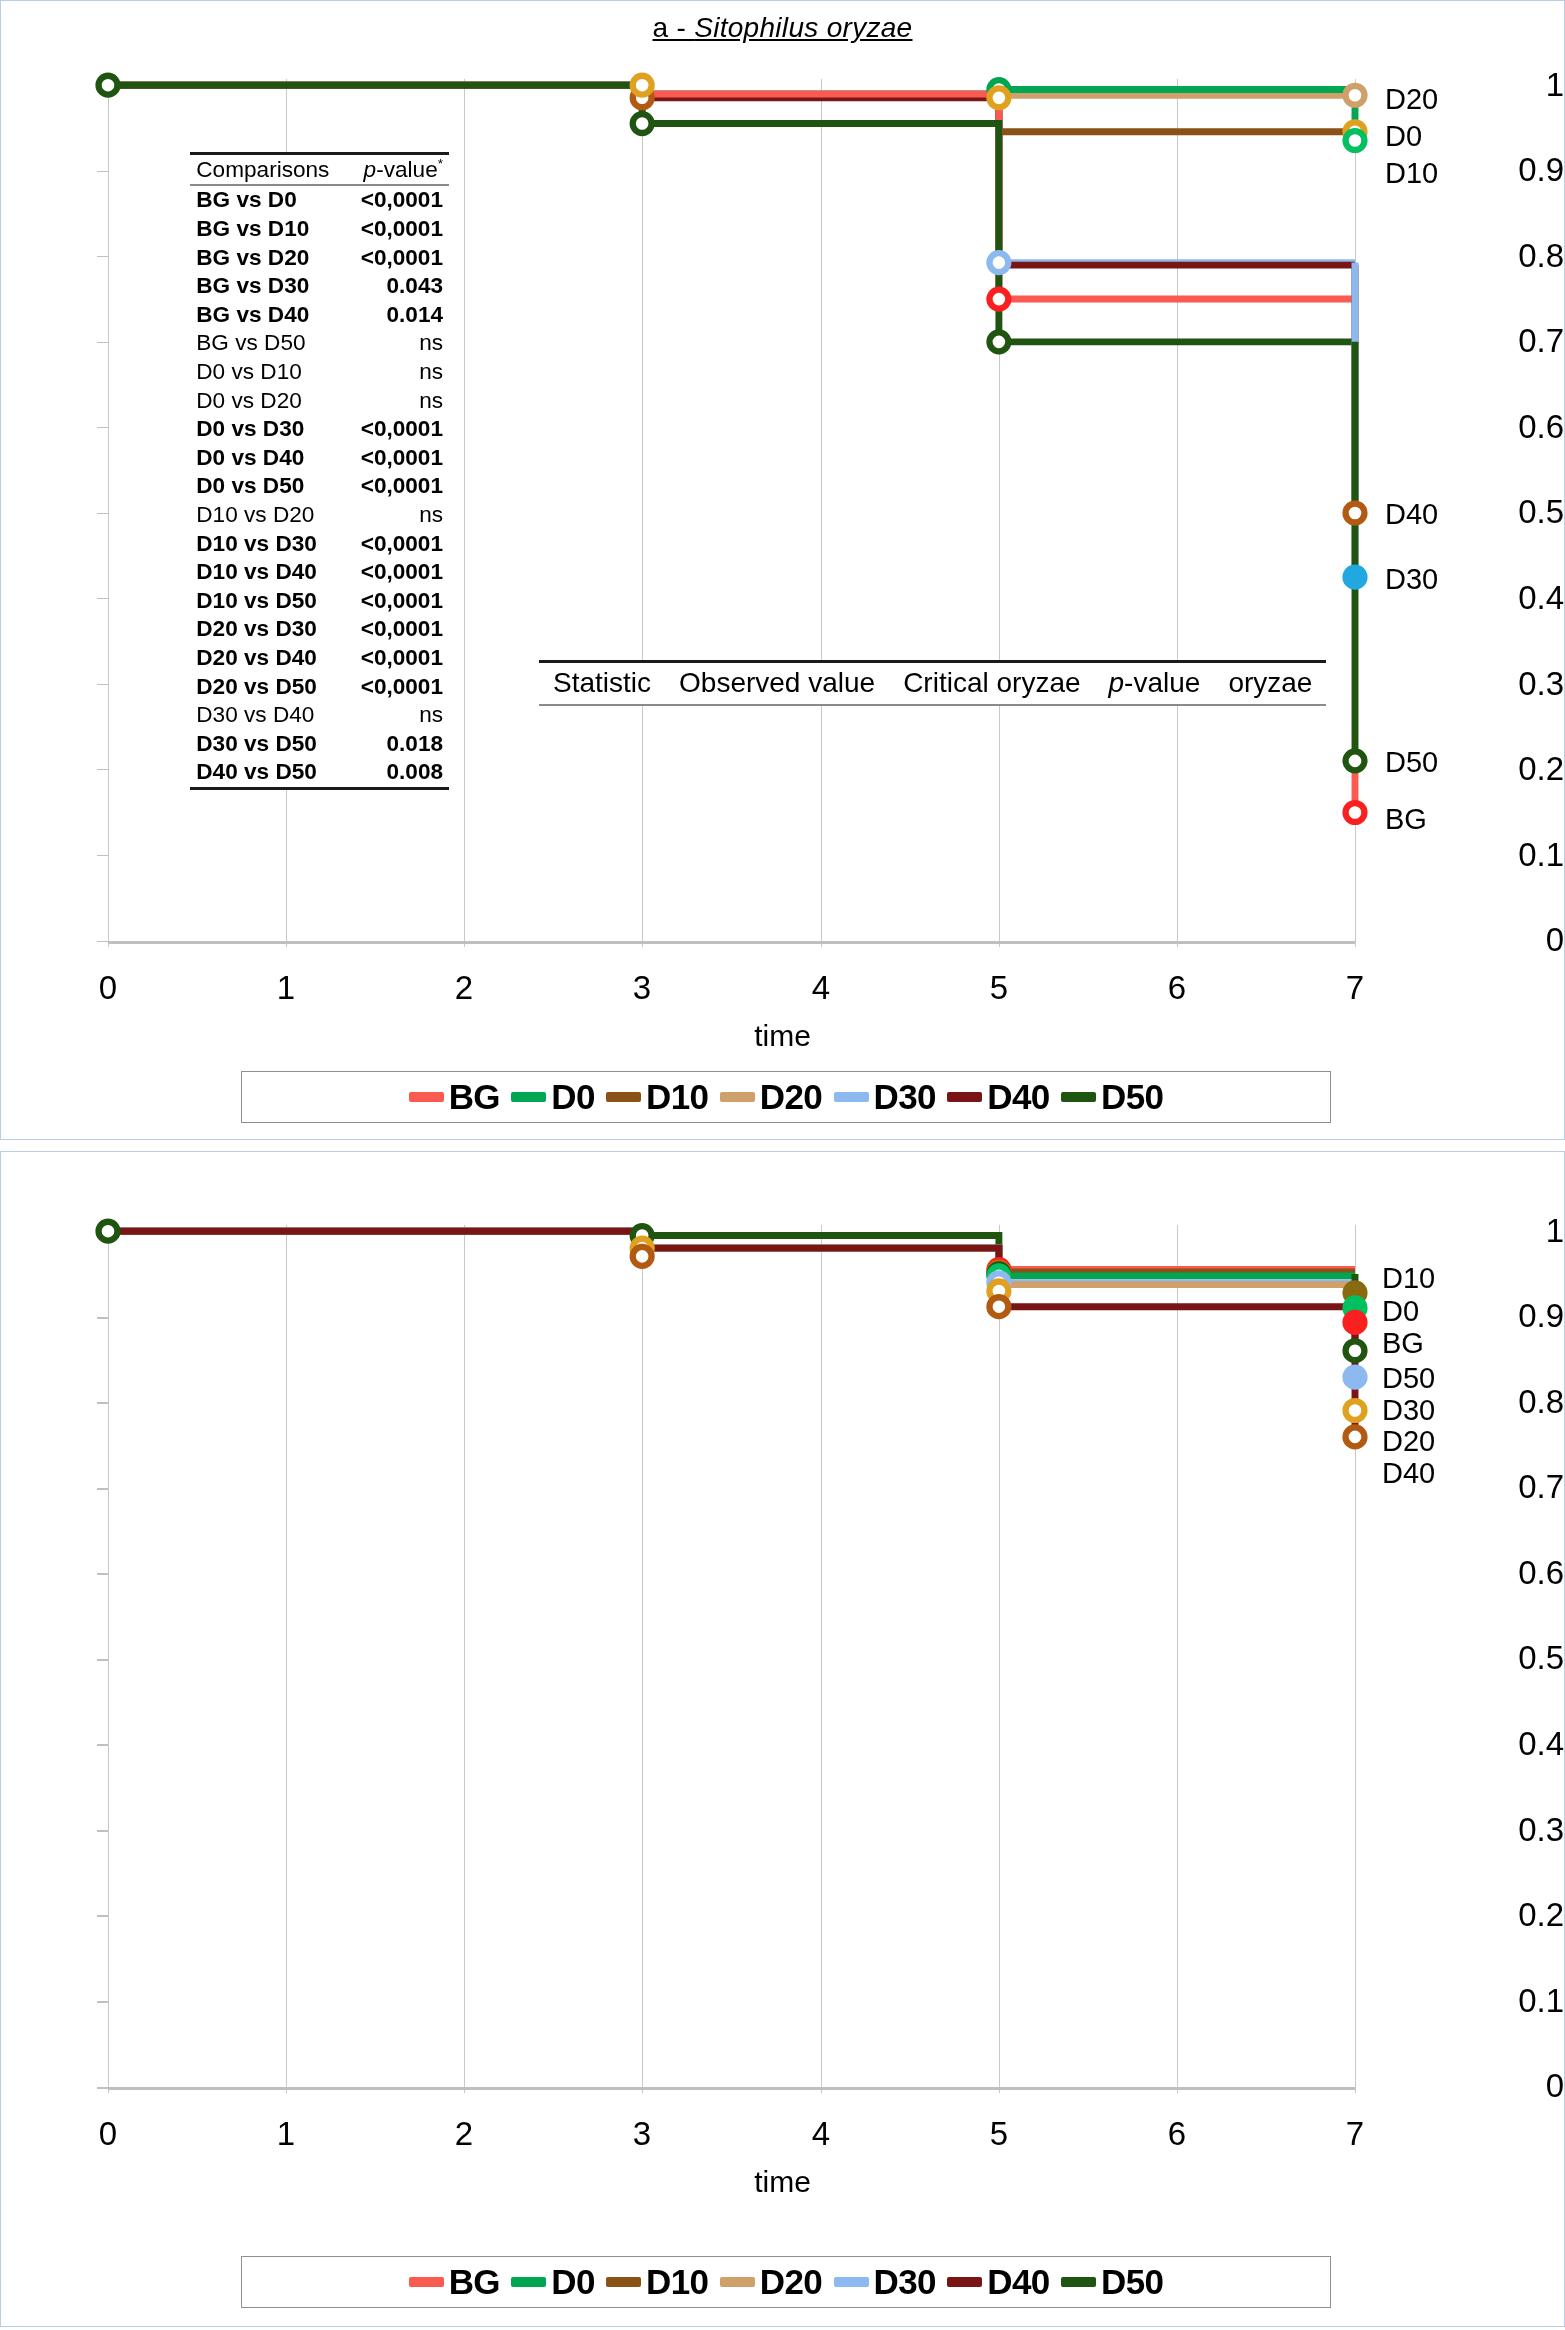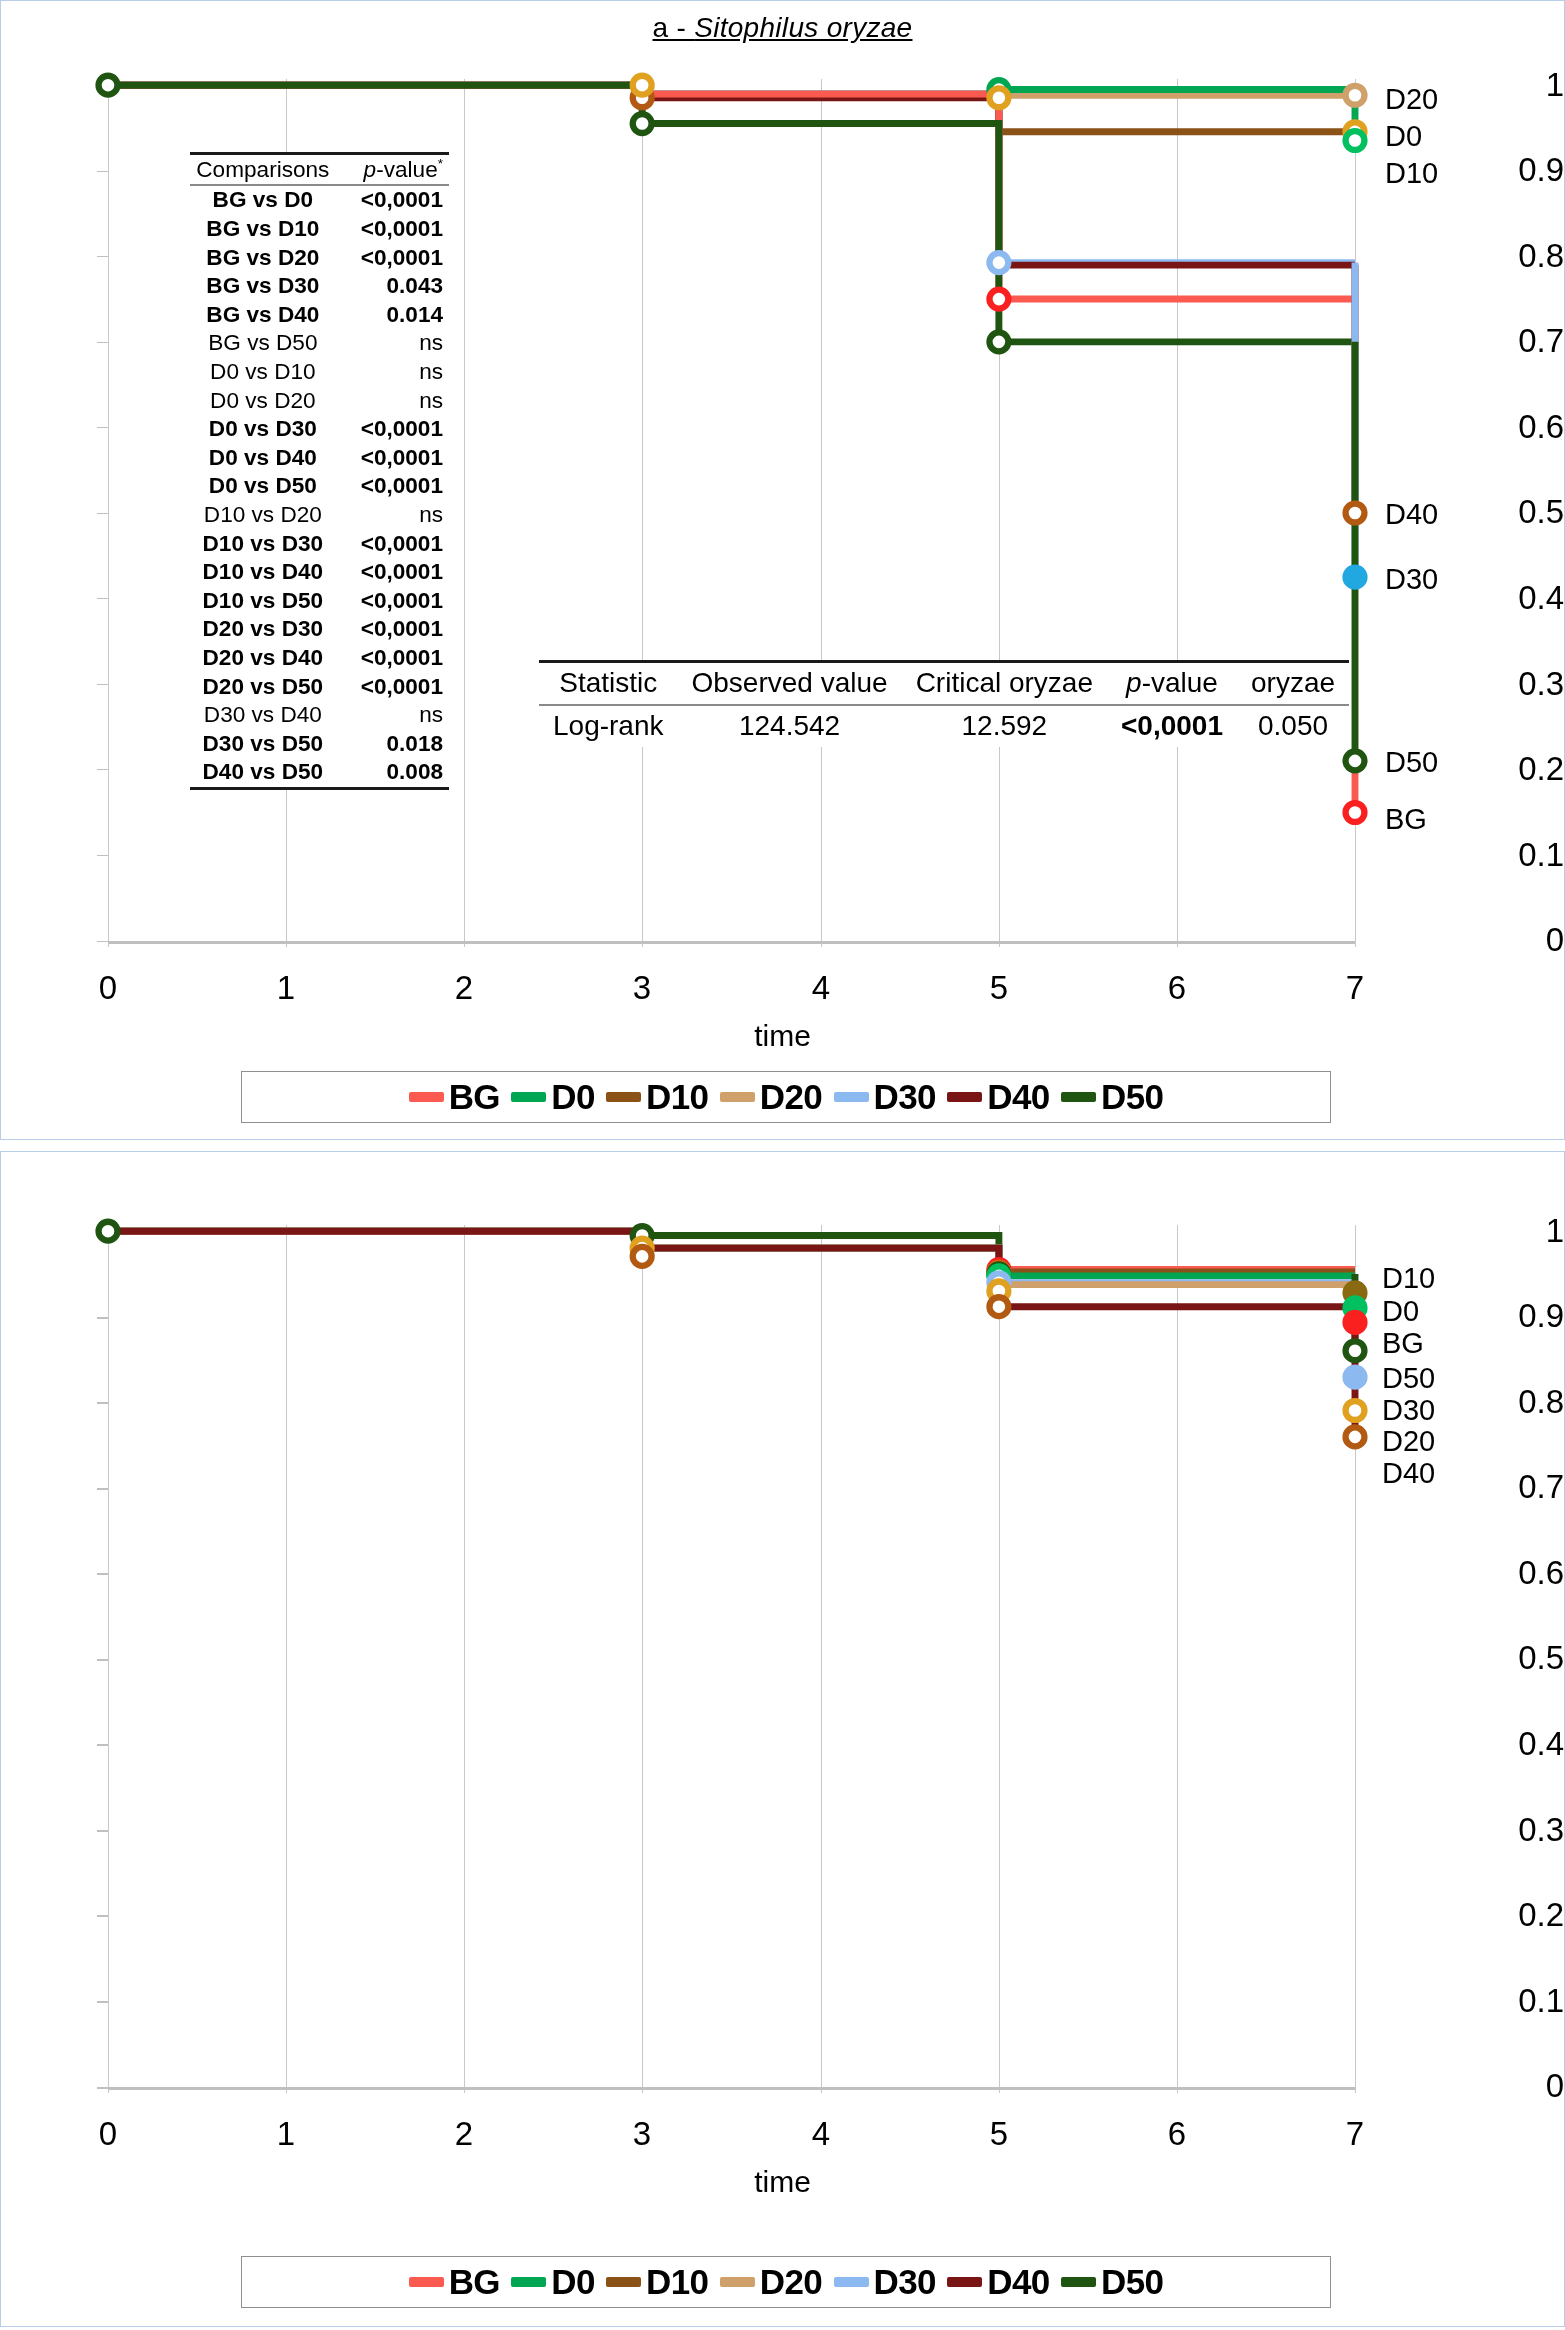--- a/index.html
+++ b/index.html
@@ -24,21 +24,21 @@
   .legswatch{width:35px;height:10px;border-radius:1.9px;}
   .legtext{font-size:35px;font-weight:700;letter-spacing:-0.6px;}
   table.stat{position:absolute;border-collapse:collapse;background:#fff;font-size:28px;}
   table.stat td,table.stat th{padding:4.4px 14px;font-weight:400;text-align:center;white-space:nowrap;}
   table.stat th{font-weight:400;}
   .thead-top{border-top:3.1px solid #1a1a1a;}
   .thead-bot{border-bottom:2.5px solid #8a8a8a;}
   .tfoot-bot{border-bottom:3.1px solid #1a1a1a;}
   table.cmp{position:absolute;border-collapse:collapse;background:#fff;font-size:22.6px;}
   table.cmp td,table.cmp th{padding:1.3px 6.3px;font-weight:400;white-space:nowrap;}
-  table.cmp .c1{text-align:center;padding-right:25px;margin-left:44px;}
+  table.cmp .c1{text-align:left;padding-right:25px;margin-left:44px;}
   table.cmp .c2{text-align:right;}
   table.cmp tr.sig td{font-weight:700;}
   .ital{font-style:italic;}
   sup{font-size:.6em;vertical-align:super;}
 </style>
 </head>
 <body>
 
 <div class="figure">
 
@@ -239,27 +239,20 @@
       <thead>
         <tr class="thead-top thead-bot">
           <th>Statistic</th>
           <th>Observed value</th>
           <th>Critical oryzae</th>
           <th><span class="ital">p</span>-value</th>
           <th>oryzae</th>
         </tr>
       </thead>
       <tbody>
-        <tr>
-          <td style="text-align:left">Log-rank</td>
-          <td>124.542</td>
-          <td>12.592</td>
-          <td style="font-weight:700">&lt;0,0001</td>
-          <td>0.050</td>
-        </tr>
       </tbody>
     </table>
 
     <div class="legend" style="left:240px;top:1070px;width:1090px;height:52px;">
       <div class="legitem">
           <span class="legswatch" style="background:#fa5a50"></span>
           <span class="legtext">BG</span>
         </div>
       <div class="legitem">
           <span class="legswatch" style="background:#00a651"></span>

